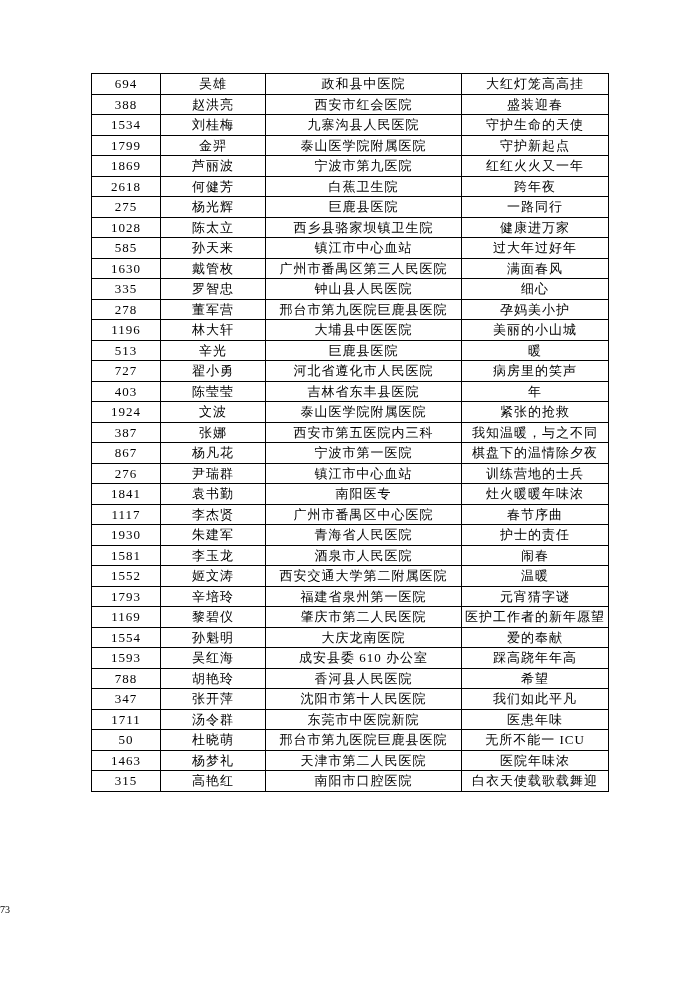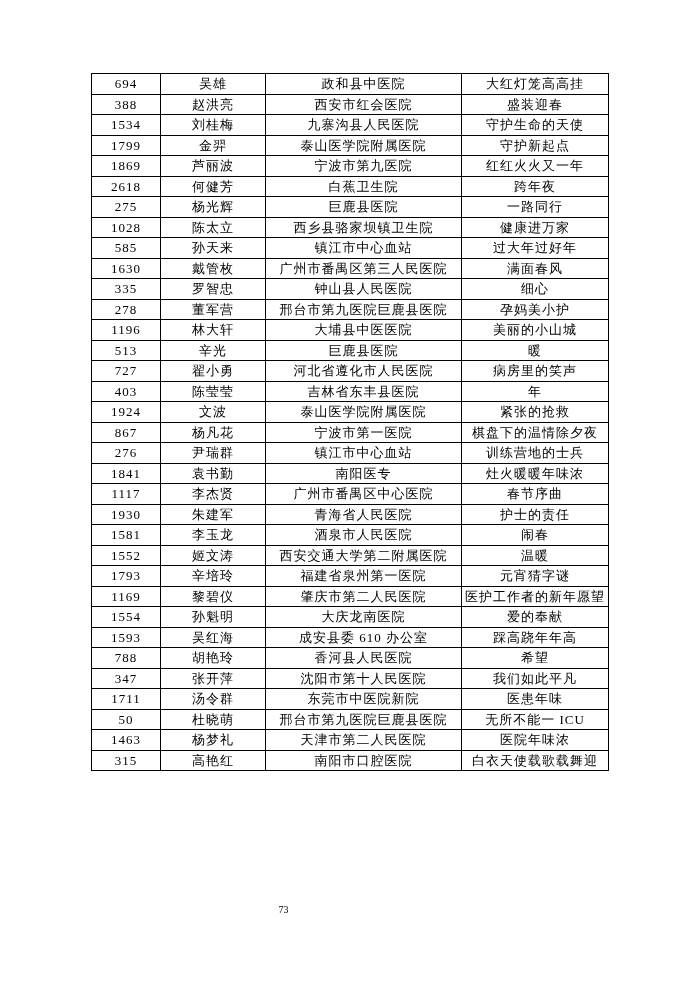--- a/index.html
+++ b/index.html
@@ -38,21 +38,21 @@
     word-break: break-all;
   }
   td.c-id {
     letter-spacing: 0.5px;
   }
   .page-number {
     position: absolute;
     top: 904px;
     left: 0;
     width: 567px;
-    text-align: center;
+    text-align: left;
     font-size: 10px;
     font-weight: normal;
     font-family: "Liberation Serif", "DejaVu Serif", serif;
   }
 </style>
 </head>
 <body>
 
 <div class="page">
   <table class="roster">
@@ -159,20 +159,26 @@
           <td class="c-org">吉林省东丰县医院</td>
           <td class="c-title">年</td>
         </tr>
         <tr>
           <td class="c-id">1924</td>
           <td class="c-name">文波</td>
           <td class="c-org">泰山医学院附属医院</td>
           <td class="c-title">紧张的抢救</td>
         </tr>
         <tr>
+          <td class="c-id">387</td>
+          <td class="c-name">张娜</td>
+          <td class="c-org">西安市第五医院内三科</td>
+          <td class="c-title">我知温暖，与之不同</td>
+        </tr>
+        <tr>
           <td class="c-id">867</td>
           <td class="c-name">杨凡花</td>
           <td class="c-org">宁波市第一医院</td>
           <td class="c-title">棋盘下的温情除夕夜</td>
         </tr>
         <tr>
           <td class="c-id">276</td>
           <td class="c-name">尹瑞群</td>
           <td class="c-org">镇江市中心血站</td>
           <td class="c-title">训练营地的士兵</td>

